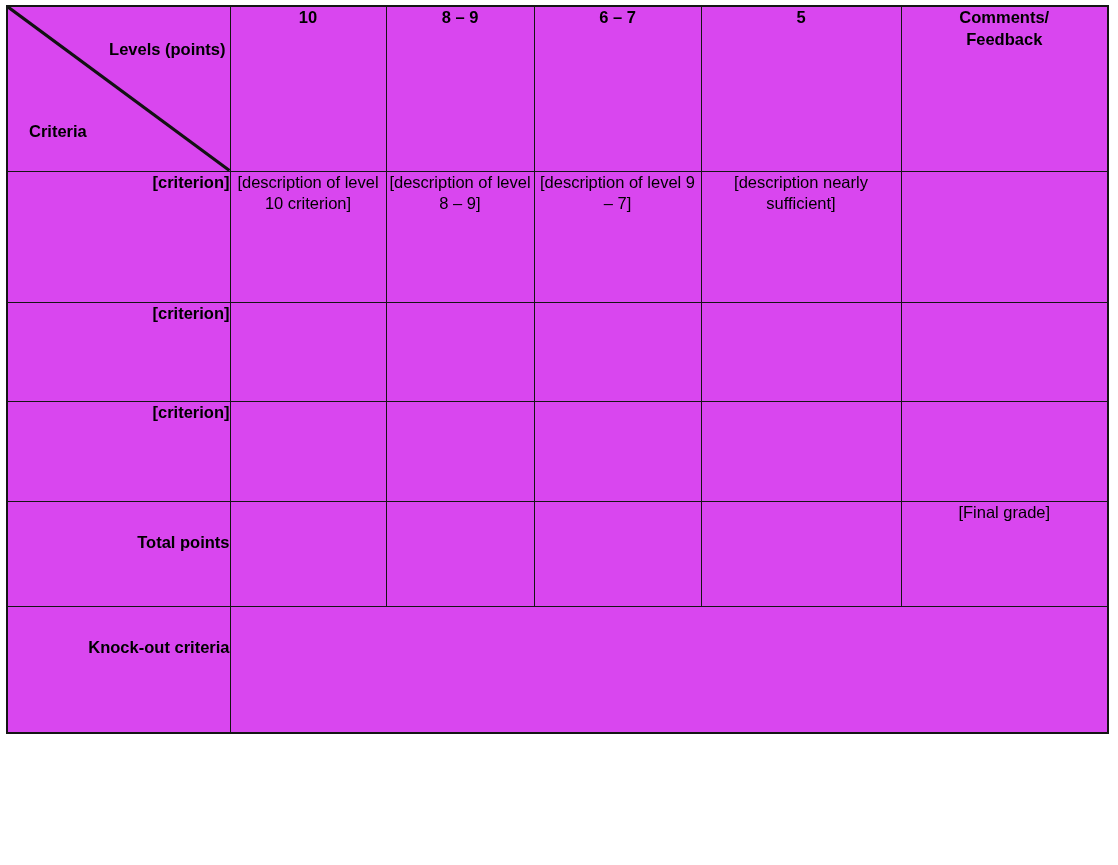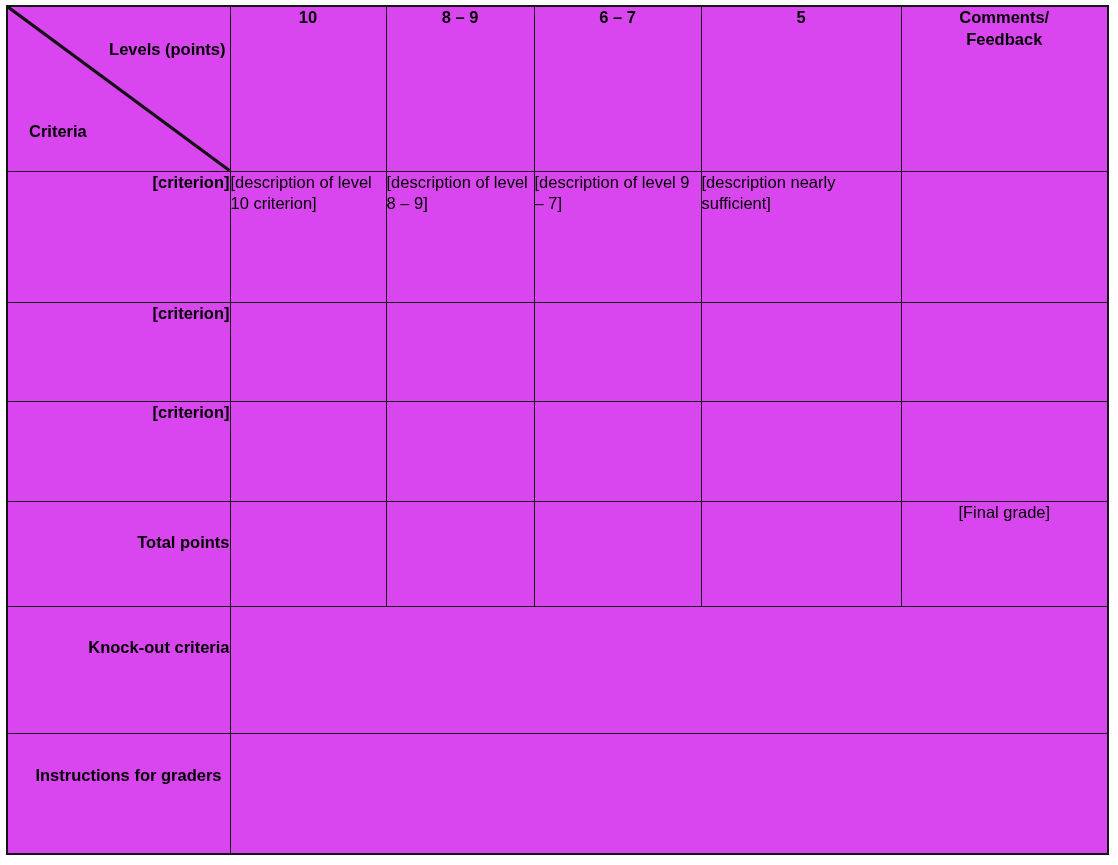--- a/index.html
+++ b/index.html
@@ -99,21 +99,21 @@
 
   
   td.label-cell {
     background: #f0f0f0;
     font-weight: bold;
     padding: 28px 0 0 11px;
     text-align: right;
   }
   td.desc-cell {
     background: #ffffff;
-    text-align: left;
+    text-align: center;
     padding: 28px 9px 0 9px;
   }
   td.grey-cell {
     background: #f0f0f0;
     text-align: center;
     padding: 28px 9px 0 9px;
     font-weight: normal;
     margin-top: 23px;
   }
   td.wide-cell {
@@ -212,19 +212,15 @@
         <td class="grey-cell"></td>
         <td class="grey-cell"></td>
         <td class="grey-cell">[Final grade]</td>
       </tr>
 
       <tr class="r-knock">
         <td class="label-cell">Knock-out criteria</td>
         <td class="wide-cell" colspan="5"></td>
       </tr>
 
-      <tr class="r-instr">
-        <td class="label-cell">Instructions for graders</td>
-        <td class="wide-cell" colspan="5"></td>
-      </tr>
     </tbody>
   </table>
 </div>
 
 </body></html>

